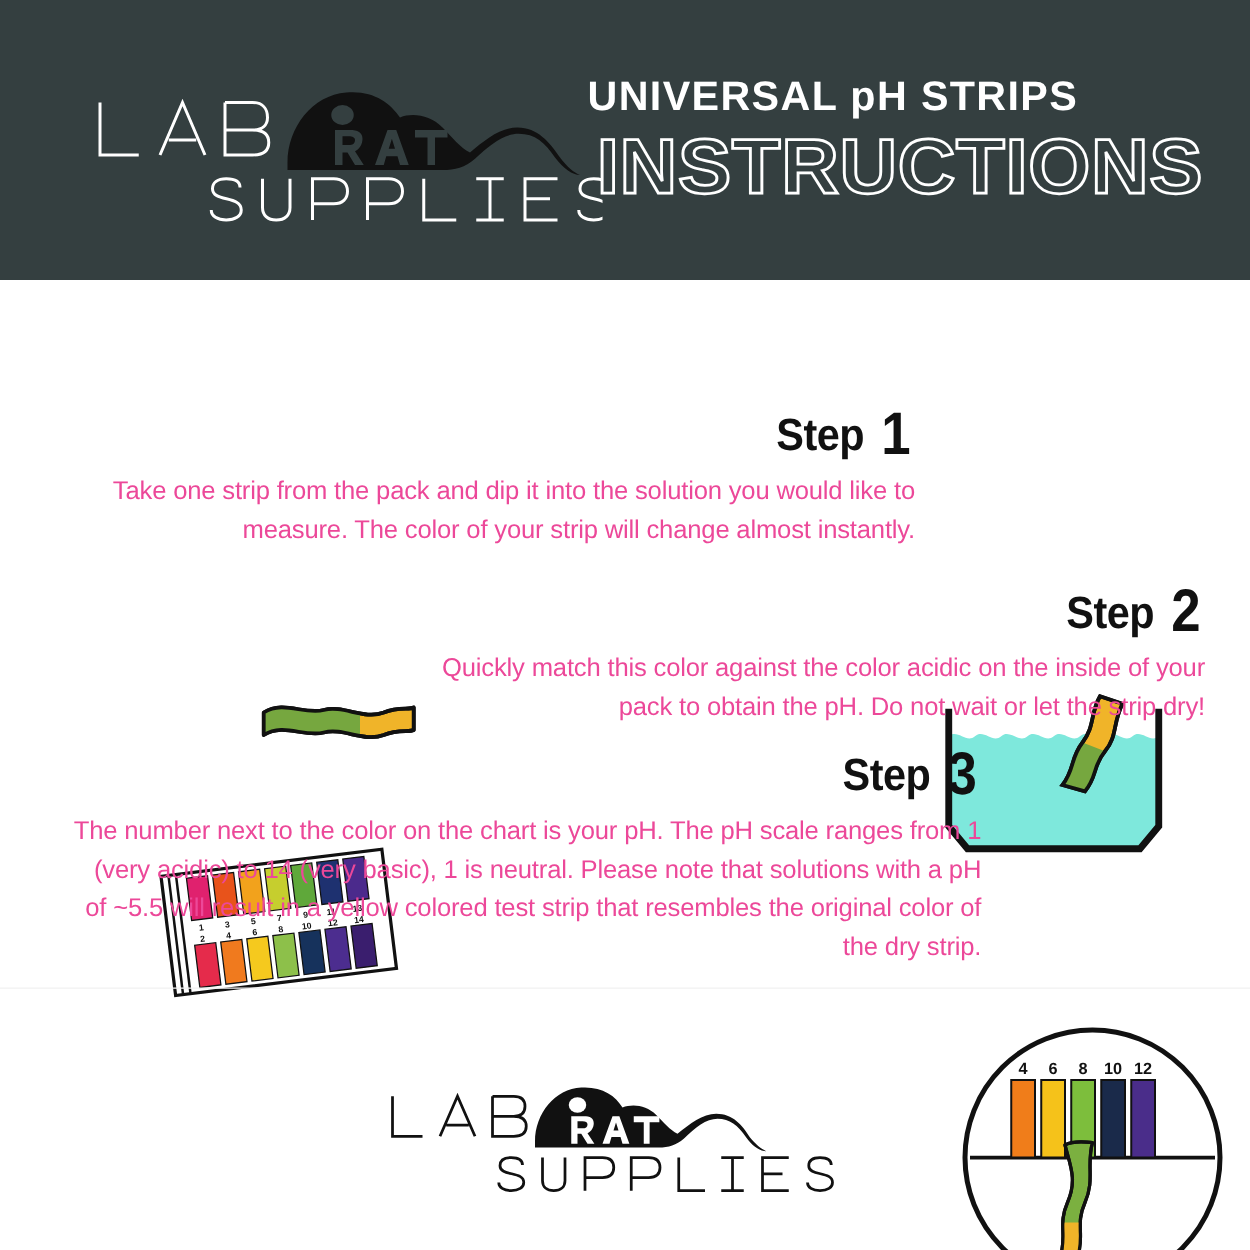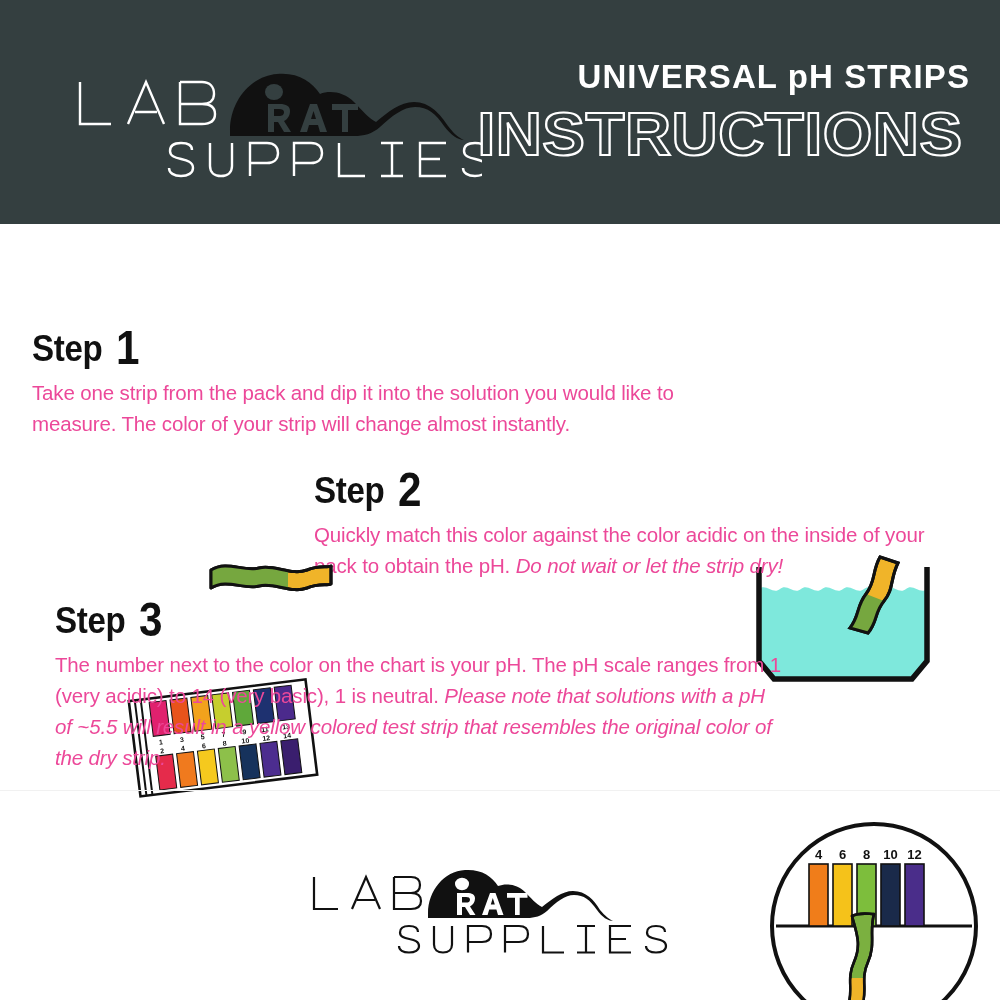--- a/index.html
+++ b/index.html
@@ -32,21 +32,21 @@
     position: absolute;
     left: 470px; top: 58px;
     width: 500px;
   }
   .hdr-line1 {
     font-family: "Liberation Sans", sans-serif;
     font-weight: bold;
     font-size: 33px;
     letter-spacing: 1.1px;
     color: #ffffff;
-    text-align: right;
+    text-align: left;
     white-space: nowrap;
   }
   .hdr-line2 {
     margin-top: 2px;
     font-family: "Liberation Sans", sans-serif;
     font-weight: bold;
     font-size: 62px;
     letter-spacing: 0.5px;
     text-align: center;
     white-space: nowrap;
@@ -55,20 +55,21 @@
     transform: scaleX(1.03);
     transform-origin: center;
   }
 
   
   .body-area {
     position: absolute;
     left: 0; top: 224px;
     width: 1000px; height: 776px;
     background: #ffffff;
+    text-align: right;
   }
 
   .step-block { position: absolute; }
   .step-head {
     font-family: "Liberation Sans", sans-serif;
     font-weight: bold;
     color: #111111;
     white-space: nowrap;
     line-height: 1;
   }
@@ -88,21 +89,21 @@
     vertical-align: -3px;
   }
   .step-body {
     margin-top: 5px;
     font-family: "Liberation Sans", sans-serif;
     font-size: 20.5px;
     line-height: 1.52;
     color: #ec4899;
     letter-spacing: -0.15px;
   }
-  .step-body .em { font-style: italic; }
+  .step-body .em { }
 
   
   .beaker-art { position: absolute; left: 752px; top: 325px; }
 
   
   .chart-art { position: absolute; left: 122px; top: 452px; }
 
   
   .circle-art { position: absolute; left: 764px; top: 592px; }
 

